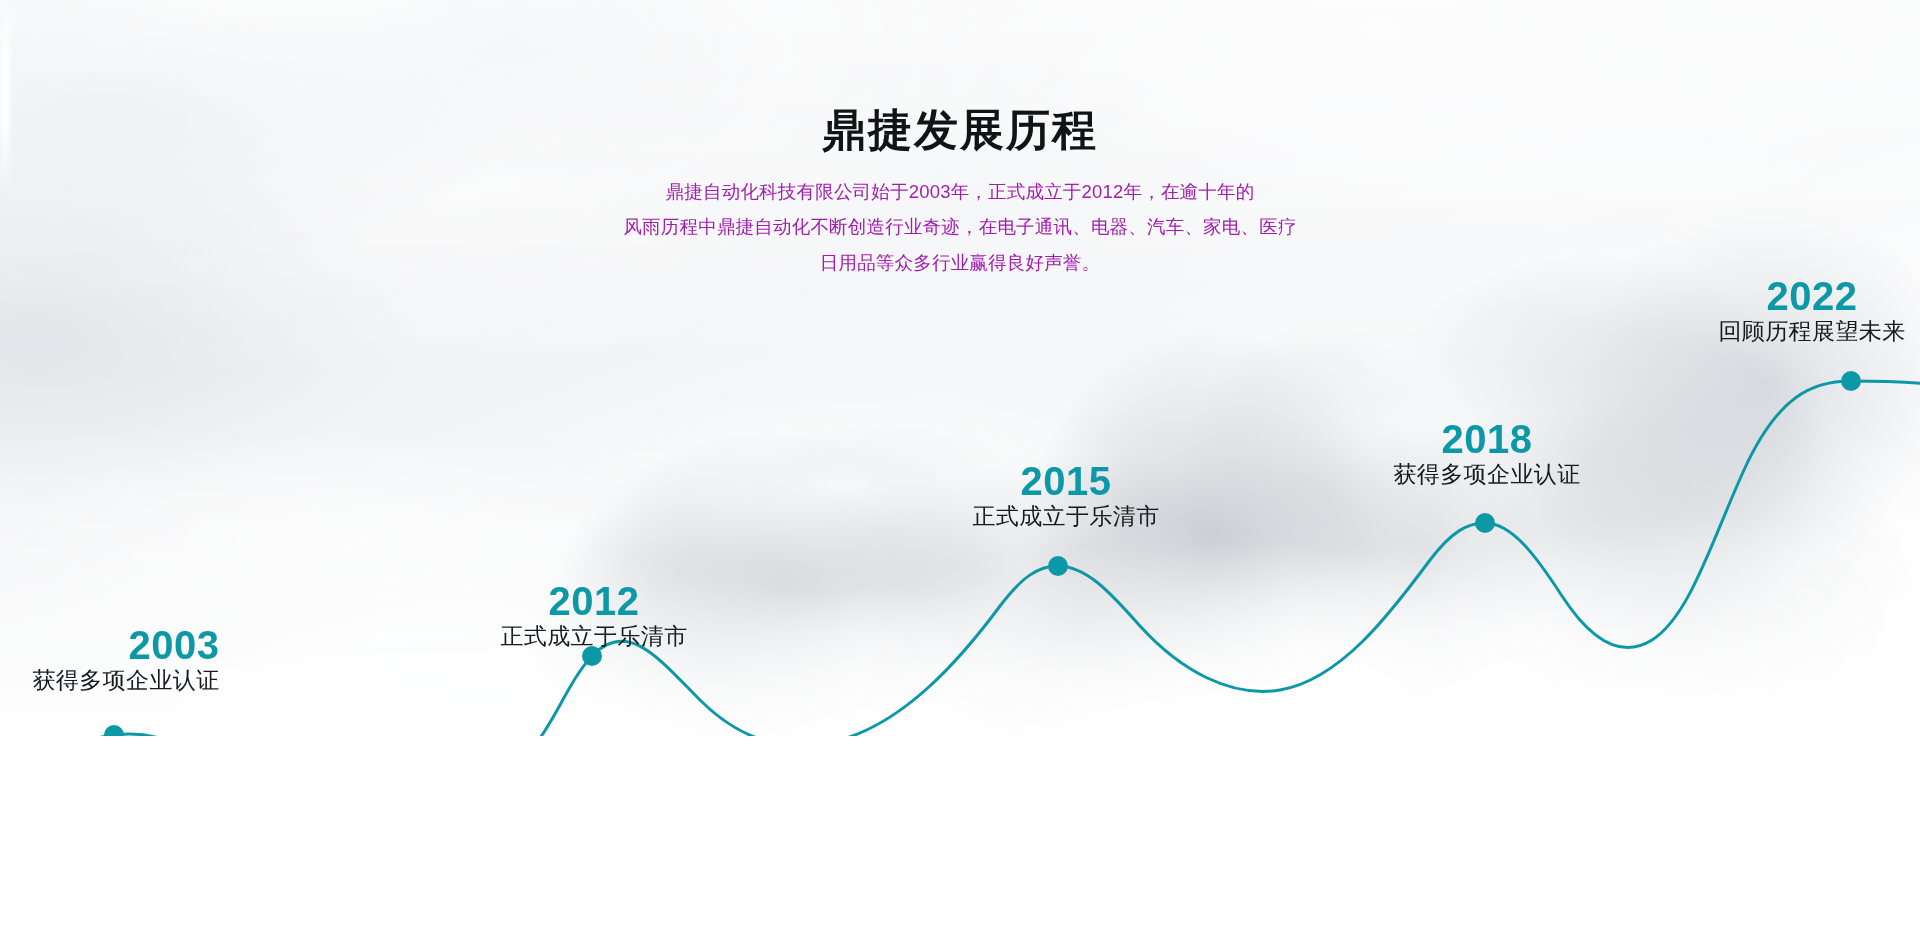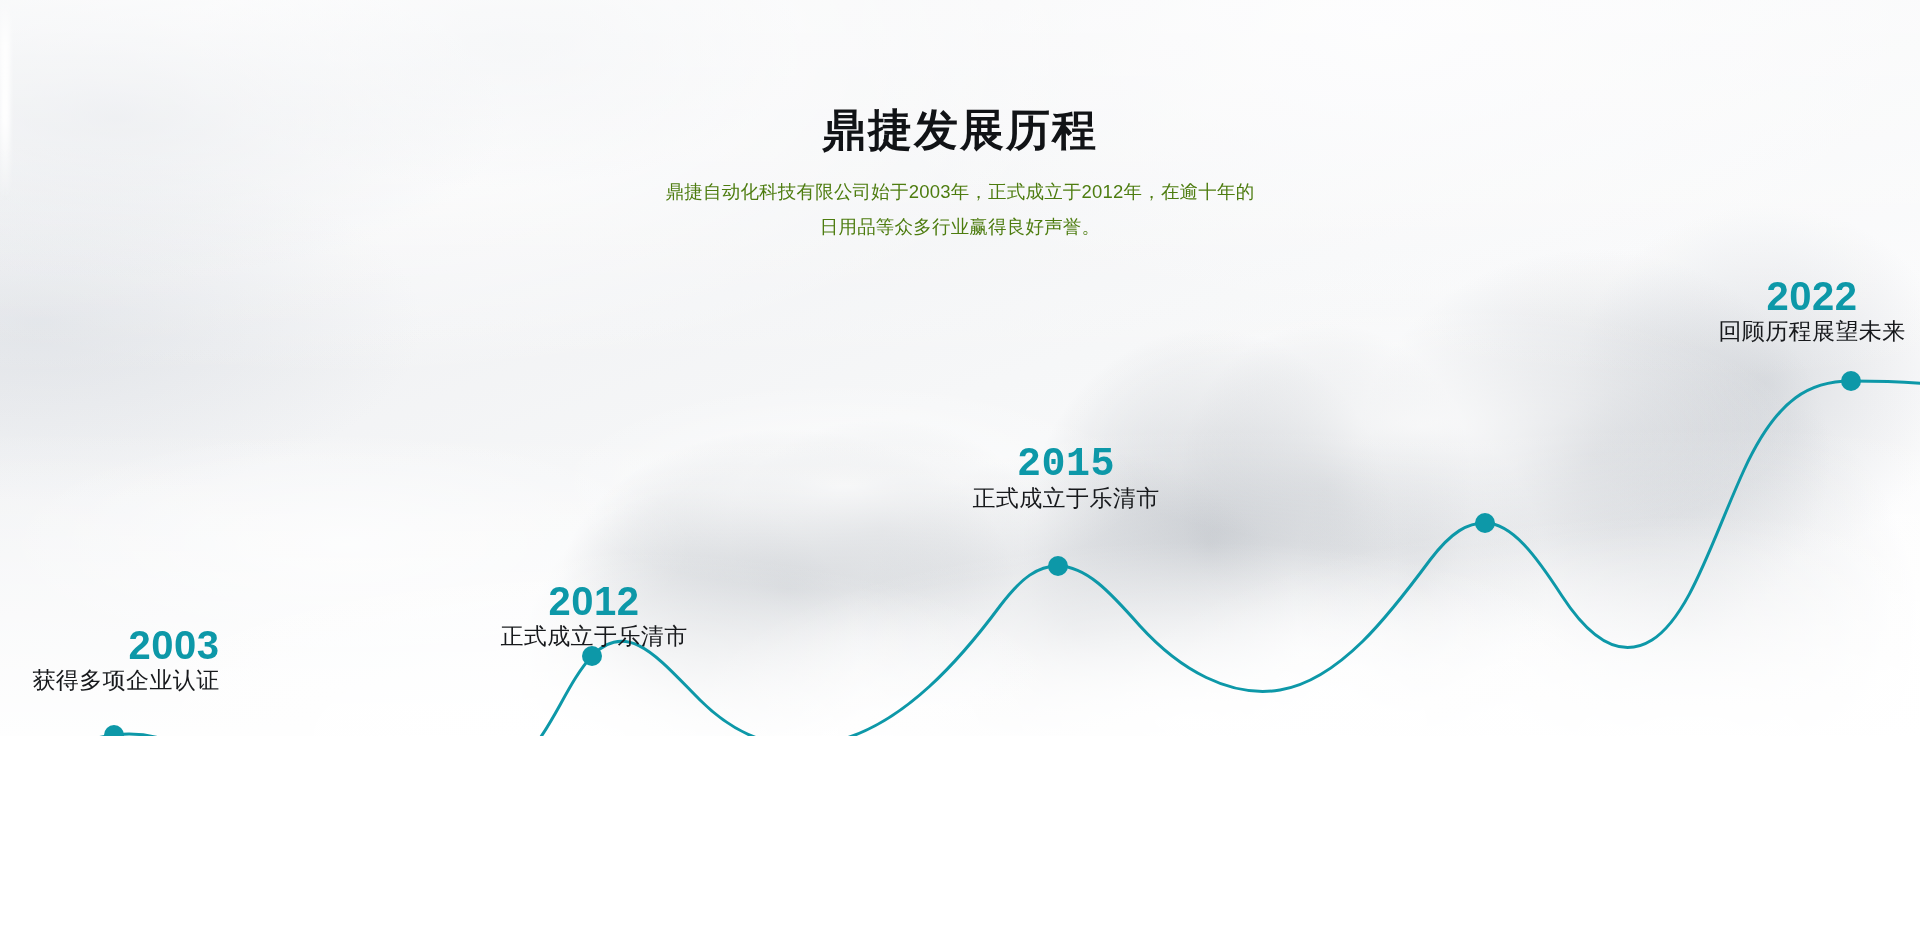--- a/index.html
+++ b/index.html
@@ -117,21 +117,21 @@
     font-weight: 700;
     color: #111316;
     letter-spacing: 2px;
     line-height: 1.18;
   }
   .page-subtitle {
     margin: 18px auto 4px;
     width: 820px;
     font-size: 18.5px;
     font-weight: 400;
-    color: #4d7c0f;
+    color: #a21caf;
     line-height: 1.92;
     letter-spacing: 0.2px;
   }
   .page-subtitle span { display: block; }
 
   
   .timeline {
     position: absolute;
     inset: 0;
     z-index: 5;
@@ -178,20 +178,21 @@
   <div class="bg-layer bg-ridge-right"></div>
   <div class="bg-waterfall"></div>
   <div class="bg-layer bg-mist-mid"></div>
   <div class="bg-layer bg-fog-low"></div>
   <div class="bg-layer bg-top-wash"></div>
 
   <div class="header">
     <h1 class="page-title">鼎捷发展历程</h1>
     <p class="page-subtitle">
       <span>鼎捷自动化科技有限公司始于2003年，正式成立于2012年，在逾十年的</span>
+      <span>风雨历程中鼎捷自动化不断创造行业奇迹，在电子通讯、电器、汽车、家电、医疗</span>
       <span>日用品等众多行业赢得良好声誉。</span>
     </p>
   </div>
 
   <div class="timeline">
     <svg class="timeline-svg" viewBox="0 0 1920 950" xmlns="http://www.w3.org/2000/svg">
       <path id="timeline-path" fill="none" stroke="#0d98a8" stroke-width="3" stroke-linecap="round" d="M -10 772
                C 40 760, 74 740, 114 735
                C 170 728, 200 760, 250 778
                C 330 806, 420 800, 500 772
@@ -221,25 +222,29 @@
     <div class="milestone" style="left:126px; top:624px;text-align:right;">
       <div class="milestone-year">2003</div>
       <div class="milestone-label">获得多项企业认证</div>
     </div>
 
     <div class="milestone" style="left:594px; top:580px;">
       <div class="milestone-year">2012</div>
       <div class="milestone-label">正式成立于乐清市</div>
     </div>
 
-    <div class="milestone" style="left:1066px; top:444px;font-family:Liberation Mono, monospace;">
+    <div class="milestone" style="left:1066px; top:460px;">
       <div class="milestone-year">2015</div>
       <div class="milestone-label">正式成立于乐清市</div>
     </div>
 
+    <div class="milestone" style="left:1487px; top:418px;">
+      <div class="milestone-year">2018</div>
+      <div class="milestone-label">获得多项企业认证</div>
+    </div>
 
     <div class="milestone" style="left:1812px; top:275px;">
       <div class="milestone-year">2022</div>
       <div class="milestone-label">回顾历程展望未来</div>
     </div>
   </div>
 
 </div>
 
 </body></html>

